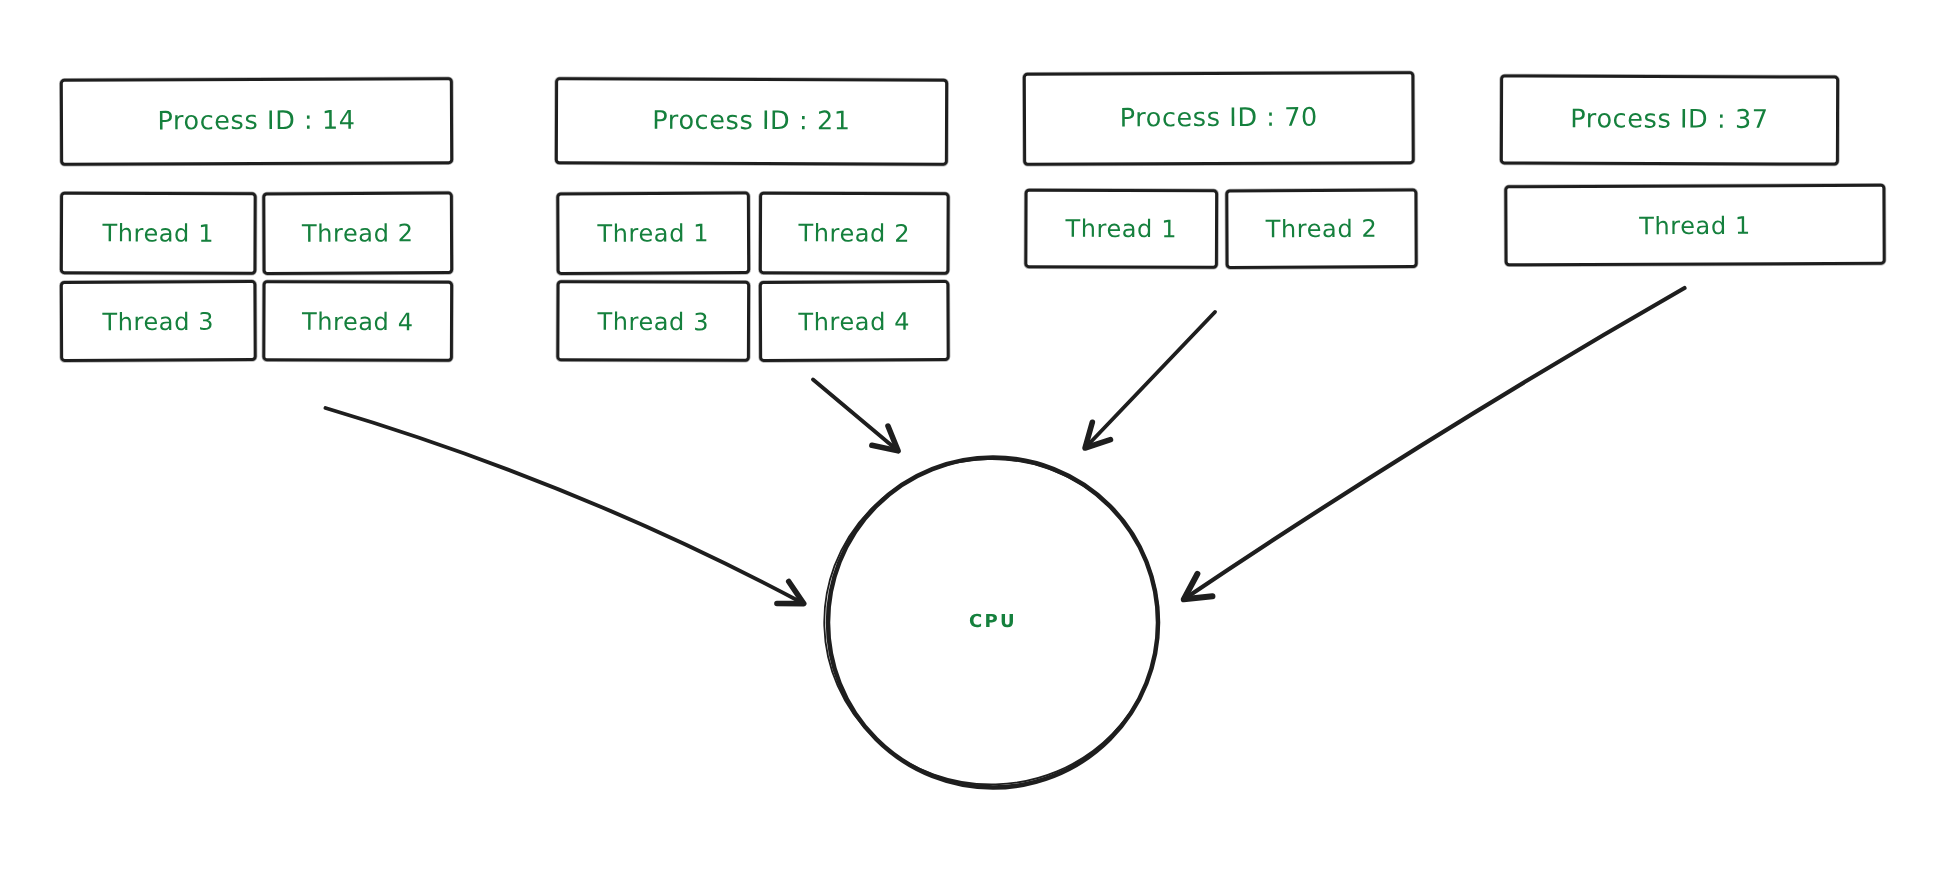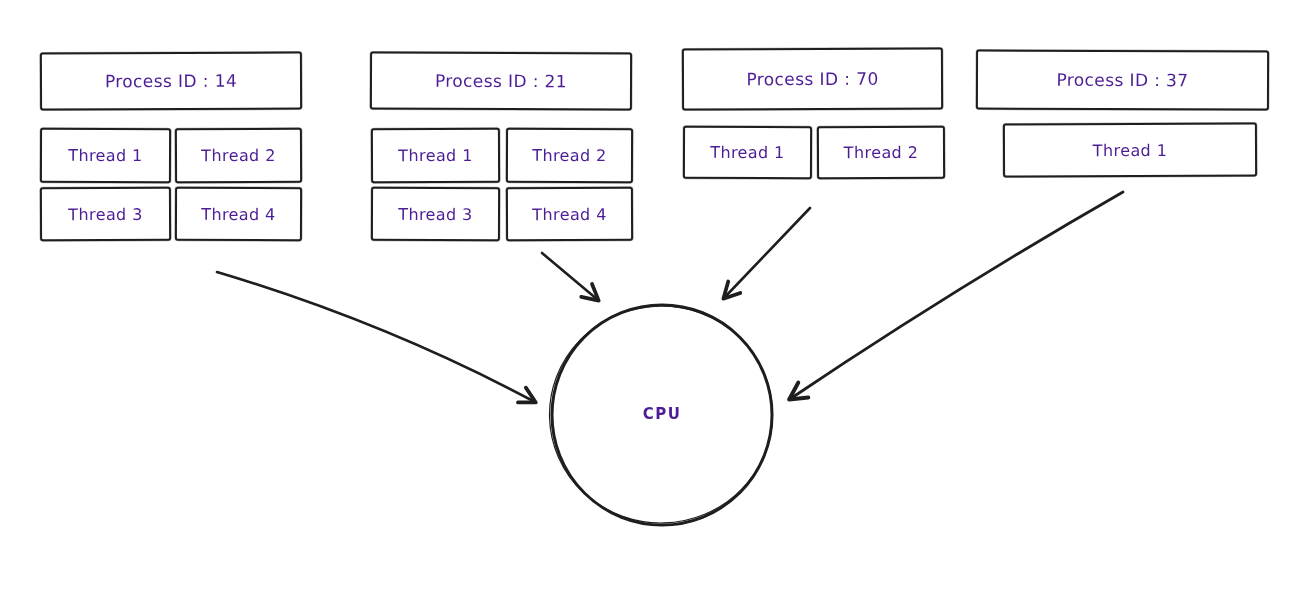--- a/index.html
+++ b/index.html
@@ -6,21 +6,21 @@
     margin: 0;
     padding: 0;
     background: #ffffff;
   }
   .canvas {
     position: relative;
     width: 1301px;
     height: 594px;
     background: #ffffff;
     font-family: "DejaVu Sans", "Liberation Sans", sans-serif;
-    color: #4c1d95;
+    color: #15803d;
     overflow: hidden;
     text-decoration: underline;
   }
   .layer {
     position: absolute;
     inset: 0;
     width: 1301px;
     height: 594px;
     pointer-events: none;
   }
@@ -47,21 +47,21 @@
   .r2 { transform: rotate(0.2deg); text-align: right; }
   .cpu-label {
     position: absolute;
     left: 612px;
     top: 401px;
     width: 100px;
     height: 26px;
     display: flex;
     align-items: center;
     justify-content: center;
-    font-size: 15px;
+    font-size: 12px;
     letter-spacing: 1.5px;
     font-weight: 600;
   }
 </style>
 </head>
 <body>
 
 <div class="canvas">
 
   <svg class="layer" viewBox="0 0 1301 594" aria-hidden="true">
@@ -91,18 +91,18 @@
   <div class="box title r2" style="left:370px; top:52px; width:262px; height:58px">Process ID : 21</div>
   <div class="box r1" style="left:371px; top:128px; width:129px; height:55px">Thread 1</div>
   <div class="box r2" style="left:506px; top:128px; width:127px; height:55px">Thread 2</div>
   <div class="box r2" style="left:371px; top:187px; width:129px; height:54px">Thread 3</div>
   <div class="box r1" style="left:506px; top:187px; width:127px; height:54px">Thread 4</div>
 
   <div class="box title r1" style="left:682px; top:48px; width:261px; height:62px">Process ID : 70</div>
   <div class="box r2" style="left:683px; top:126px; width:129px; height:53px">Thread 1</div>
   <div class="box r1" style="left:817px; top:126px; width:128px; height:53px">Thread 2</div>
 
-  <div class="box title r2" style="left:976px; top:50px; width:293px; height:60px">Process ID : 37</div>
+  <div class="box title r2" style="left:1000px; top:50px; width:226px; height:60px">Process ID : 37</div>
   <div class="box r1" style="left:1003px; top:123px; width:254px; height:54px">Thread 1</div>
 
   <div class="cpu-label">CPU</div>
 
 </div>
 
 </body></html>

